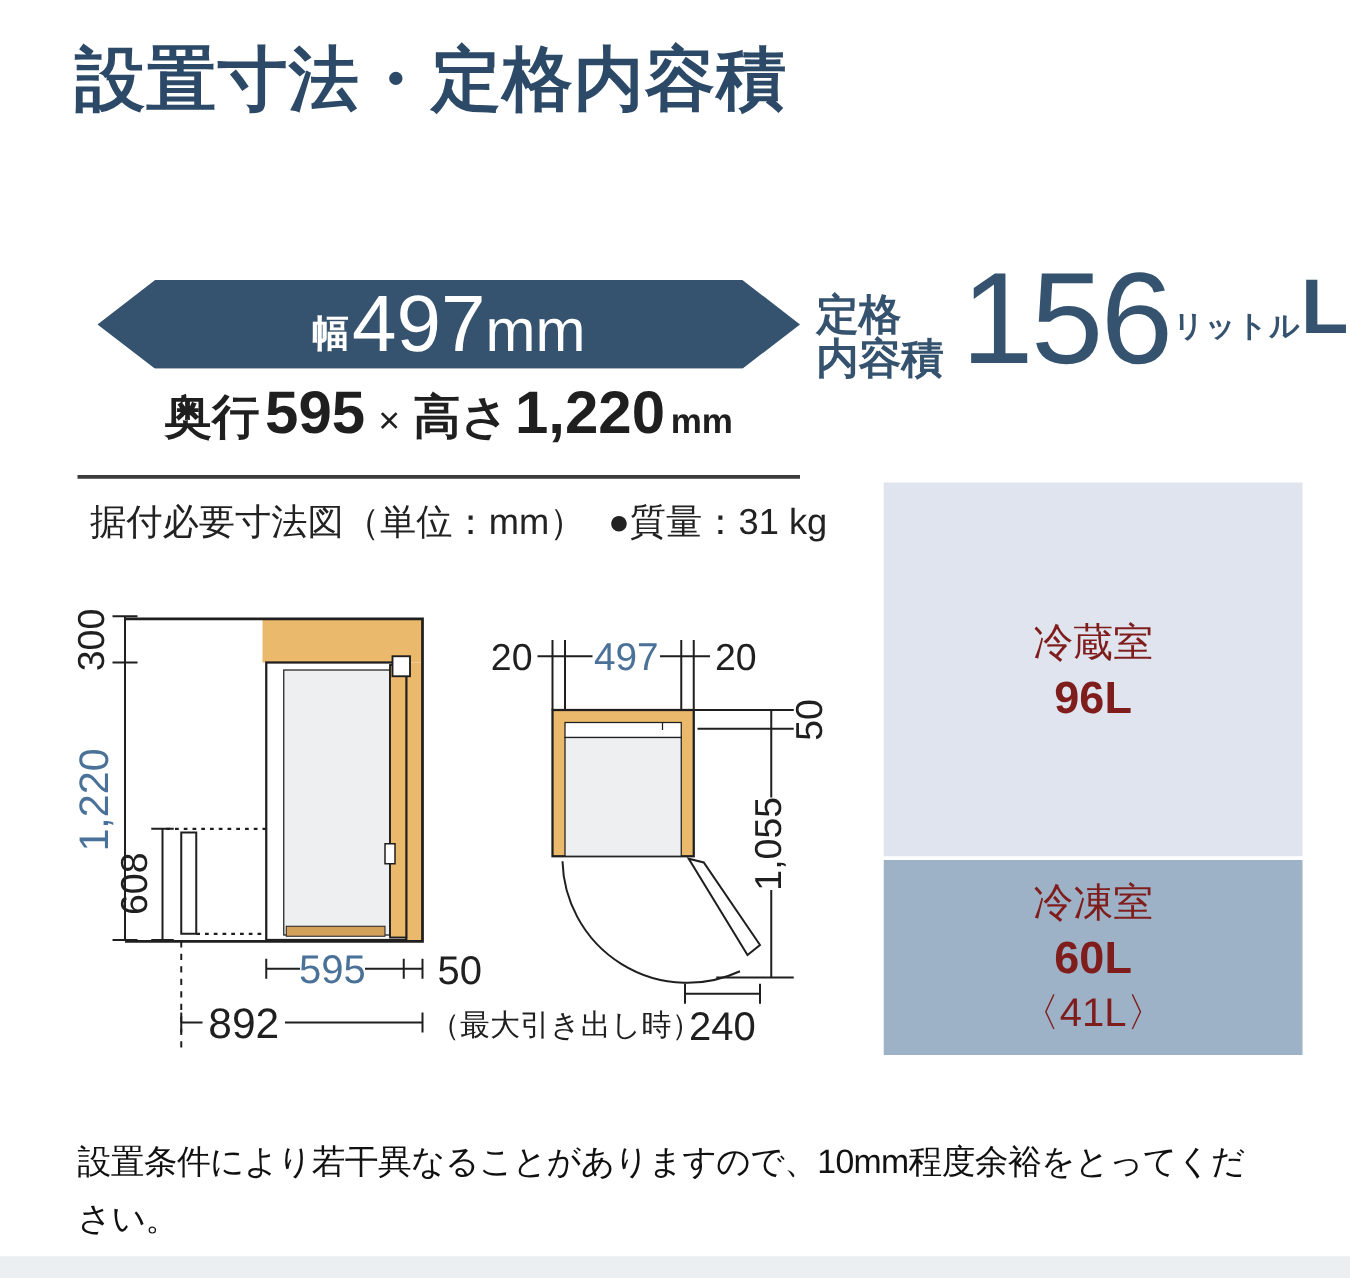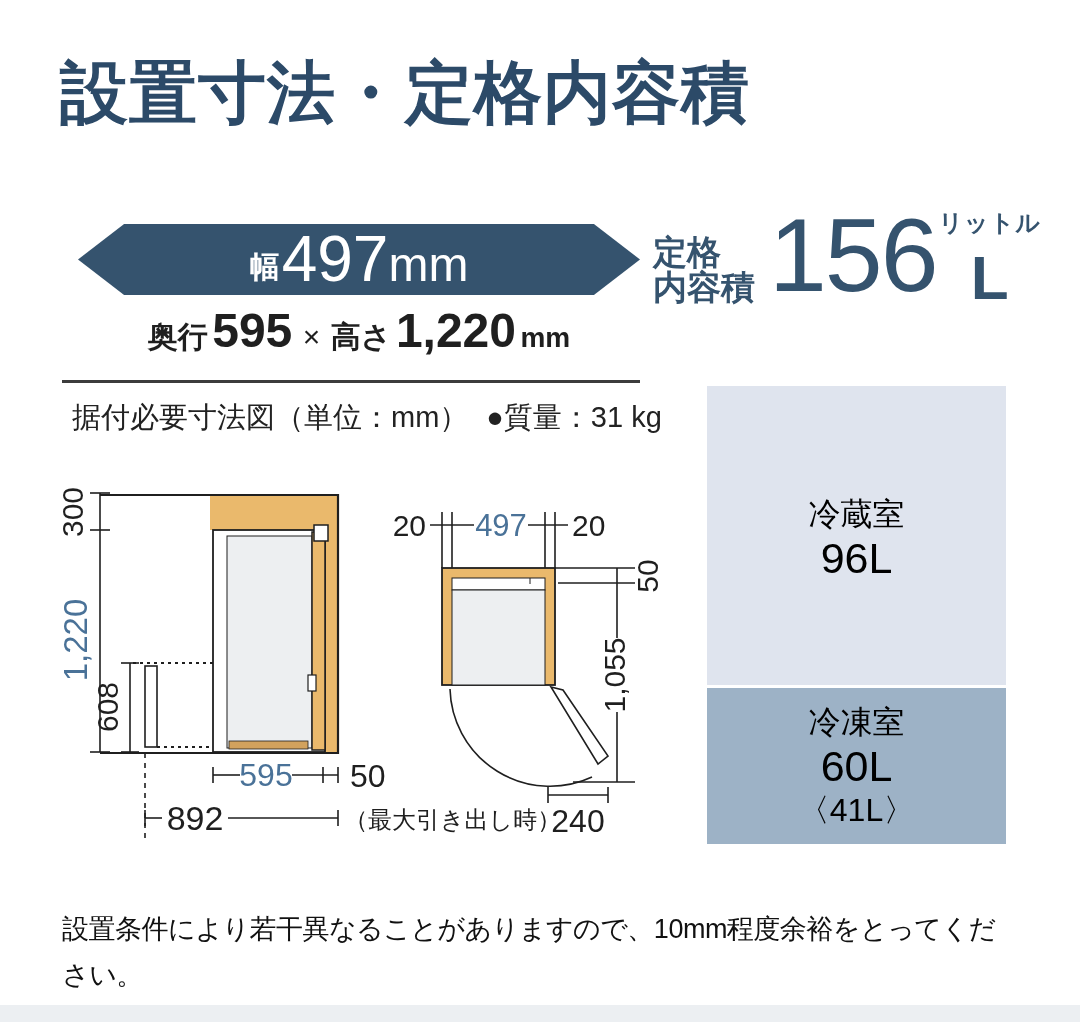--- a/index.html
+++ b/index.html
@@ -1,63 +1,63 @@
 <!DOCTYPE html>
 <html><head>
 <meta charset="utf-8">
 <style>
   * { margin:0; padding:0; box-sizing:border-box; }
   html,body { width:1080px; height:1022px; background:#ffffff; overflow:hidden;
     font-family:"Liberation Sans","DejaVu Sans",sans-serif; color:#1f1f1f; }
   .abs { position:absolute; }
 
   
-  .page-title { left:60px; top:48px; font-size:68px; font-weight:700;
+  .page-title { left:60px; top:26px; font-size:56px; font-weight:700;
     color:#2c4a68; letter-spacing:1px; white-space:nowrap;font-family:Liberation Serif, serif; }
 
   
   .width-banner { left:78px; top:224px; width:562px; height:71px; background:#35536e;
     clip-path:polygon(0% 50%, 8.2% 0%, 91.8% 0%, 100% 50%, 91.8% 100%, 8.2% 100%);
     display:flex; align-items:baseline; justify-content:center; color:#ffffff; }
   .width-banner .w-prefix { font-size:30px; font-weight:700; align-self:center; margin-top:16px; margin-right:2px; }
   .width-banner .w-value  { font-size:64px; font-weight:500; line-height:71px; }
   .width-banner .w-unit   { font-size:48px; font-weight:500; }
 
   
   .dh-line { left:78px; top:303px; width:562px; text-align:center; white-space:nowrap; }
-  .dh-line .lbl { font-size:30px; font-weight:700; }
+  .dh-line .lbl { font-size:38px; font-weight:700; }
   .dh-line .num { font-size:48px; font-weight:700; }
   .dh-line .mul { font-size:30px; font-weight:500; padding:0 6px; }
   .dh-line .unit{ font-size:28px; font-weight:700; }
 
   
   .capacity-block { left:653px; top:205px; display:flex; align-items:flex-start; color:#35536e; }
   .cap-label { margin-top:30px; font-size:34px; font-weight:700; line-height:35px; white-space:nowrap; }
   .cap-value { font-size:104px; font-weight:400; line-height:100px; margin-left:14px; letter-spacing:-2px; }
-  .cap-unit-col { display:flex; flex-direction:column; align-items:center; margin-left:2px; margin-top:2px; }
+  .cap-unit-col { display:flex; flex-direction:row; align-items:flex-end; margin-left:2px; margin-top:2px; }
   .cap-ruby { font-size:24px; font-weight:700; letter-spacing:1px; }
   .cap-unit { font-size:62px; font-weight:700; line-height:62px; margin-top:8px; }
 
   
   .separator { left:62px; top:380px; width:578px; height:3px; background:#3c3c3c; }
   .caption-row { left:72px; top:398px; display:flex; gap:18px; white-space:nowrap;
     font-size:29px; font-weight:500; color:#222; }
 
   
   .diagram-svg { left:50px; top:460px; width:640px; height:430px; }
   svg text { font-family:"Liberation Sans","DejaVu Sans",sans-serif; font-weight:500; }
 
   
   .comp-col { left:707px; top:386px; width:283px; display:flex; flex-direction:column; }
-  .comp-box { width:299px; display:flex; flex-direction:column; align-items:center;
-    justify-content:center; color:#000000; text-align:center; }
+  .comp-box { width:335px; display:flex; flex-direction:column; align-items:center;
+    justify-content:center; color:#7f1d1d; text-align:center; }
   .comp-fridge { height:299px; background:#dfe4ee; margin-bottom:3px; }
   .comp-freezer{ height:156px; background:#9db2c6; }
   .comp-name { font-size:32px; font-weight:500; line-height:44px; }
-  .comp-cap  { font-size:43px; font-weight:400; line-height:44px; }
+  .comp-cap  { font-size:36px; font-weight:700; line-height:44px; }
   .comp-sub  { font-size:32px; font-weight:500; line-height:44px; }
 
   
   .footnote { left:62px; top:906px; width:960px; font-size:27px; font-weight:500;
     color:#111; line-height:46px; letter-spacing:-0.5px; }
   .legend-square { display:inline-block; width:24px; height:24px; background:#eab96c;
     margin-right:8px; transform:translateY(2px); }
 
   .bottom-strip { left:0; top:1005px; width:1080px; height:17px; background:#eceff2; }
 </style>

